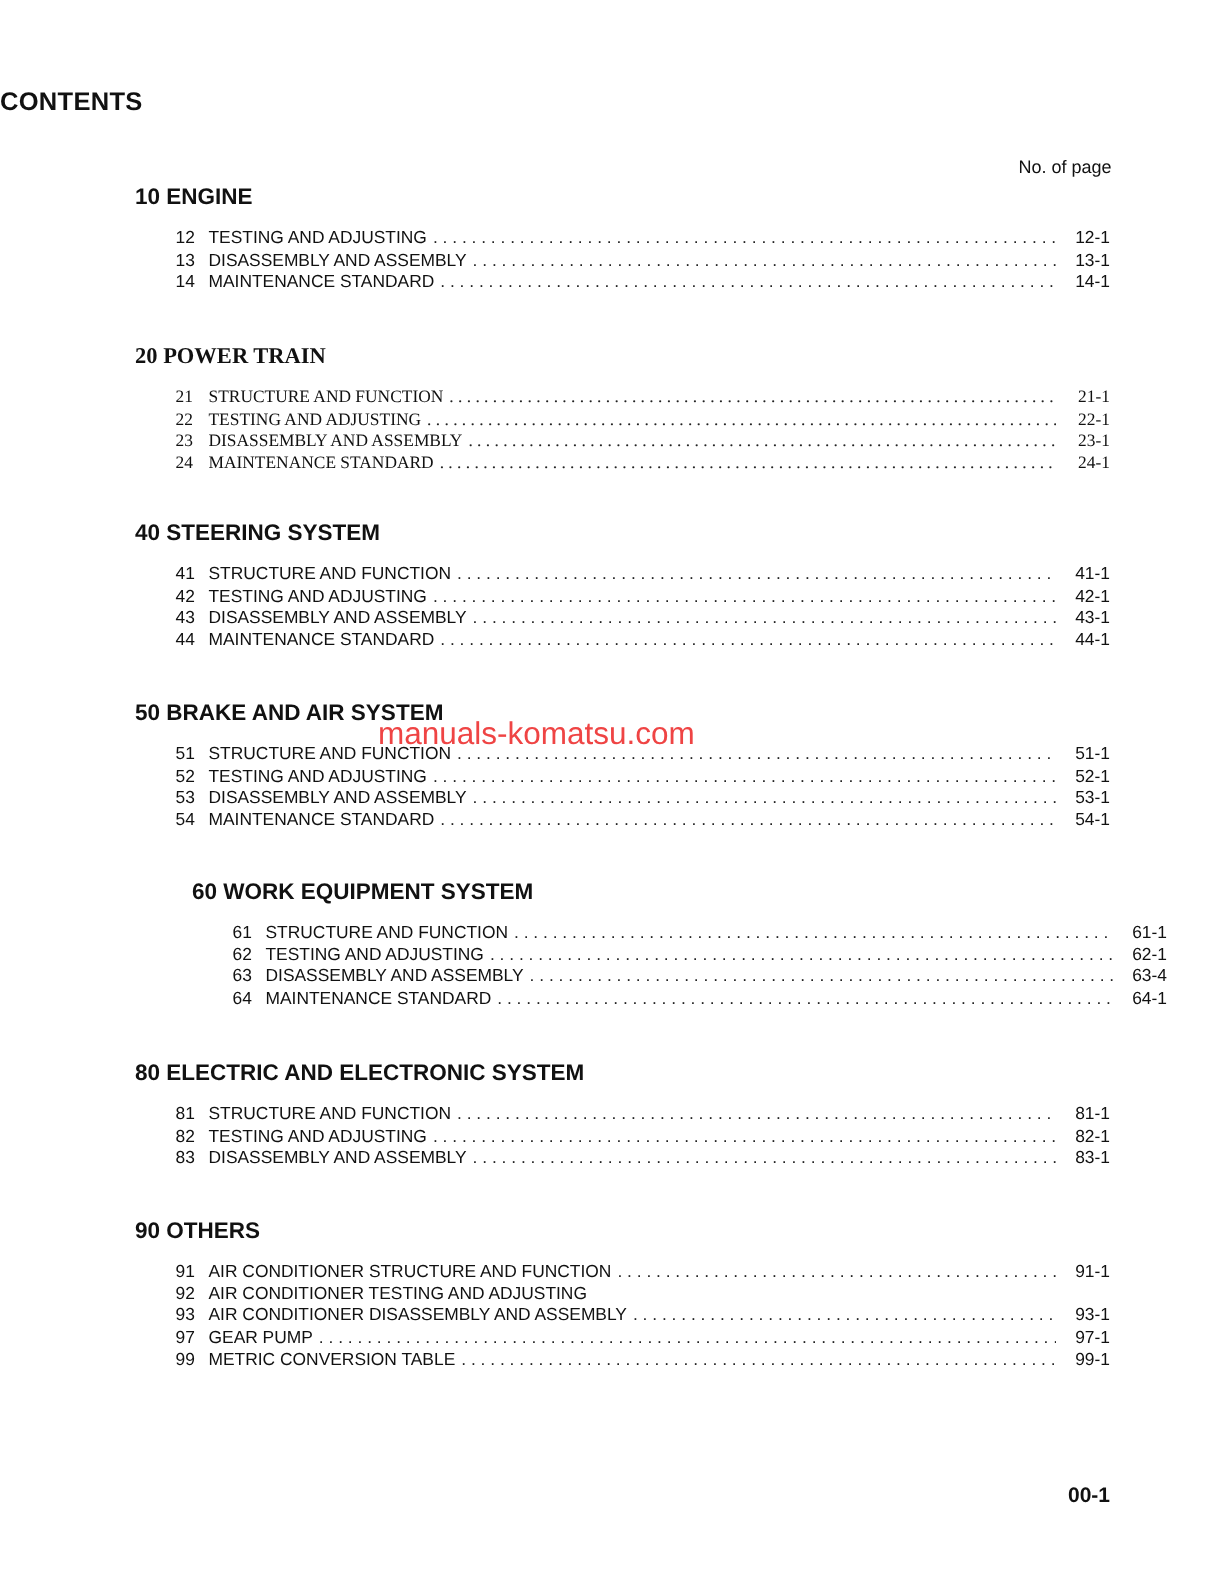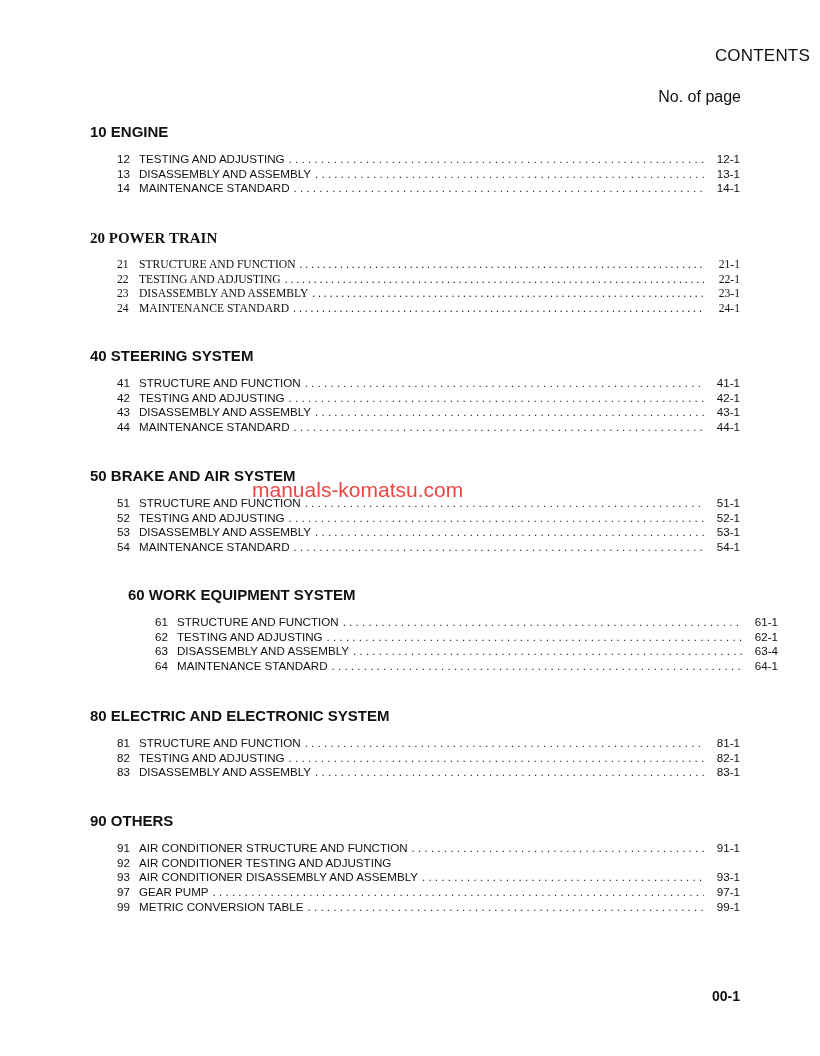--- a/index.html
+++ b/index.html
@@ -1,18 +1,18 @@
 <!DOCTYPE html>
 <html><head>
   <meta charset="utf-8">
   <style>
     html, body { margin: 0; padding: 0; background: #ffffff; }
     body { width: 820px; height: 1056px; position: relative; overflow: hidden; color: #111; font-family: "Liberation Sans", sans-serif; }
-    .title { position: absolute; top: 46px; left: 0; width: 810px; text-align: right; font-weight: normal; font-size: 17px; letter-spacing: 0.2px; }
-    .nop { position: absolute; top: 88px; right: 79px; font-size: 16px; }
+    .title { position: absolute; top: 58px; left: 0; width: 810px; text-align: left; font-weight: bold; font-size: 17px; letter-spacing: 0.2px; }
+    .nop { position: absolute; top: 104px; right: 79px; font-size: 12px; }
     .section { position: absolute; left: 90px; width: 650px; }
     .sec-head { font-weight: bold; font-size: 15px; height: 20px; line-height: 20px; }
     .rows { margin-top: 10px; padding-left: 27px; }
     .row { display: flex; align-items: baseline; height: 14.7px; line-height: 14.7px; font-size: 11.6px; }
     .num { width: 22px; flex: none; }
     .label { flex: none; white-space: nowrap; }
     .dots { flex: 1 1 auto; overflow: hidden; white-space: nowrap; margin: 0 4px; letter-spacing: 3.2px; color: #222; }
     .dots::after { content: ". . . . . . . . . . . . . . . . . . . . . . . . . . . . . . . . . . . . . . . . . . . . . . . . . . . . . . . . . . . . . . . . . . . . . . . . . . . . . . . . . . . . . . . . . . . . . . ."; letter-spacing: 0; }
     .page { flex: none; width: 32px; text-align: right; }
     .watermark { position: absolute; top: 478px; left: 252px; font-size: 21px; color: #ef4444; }

